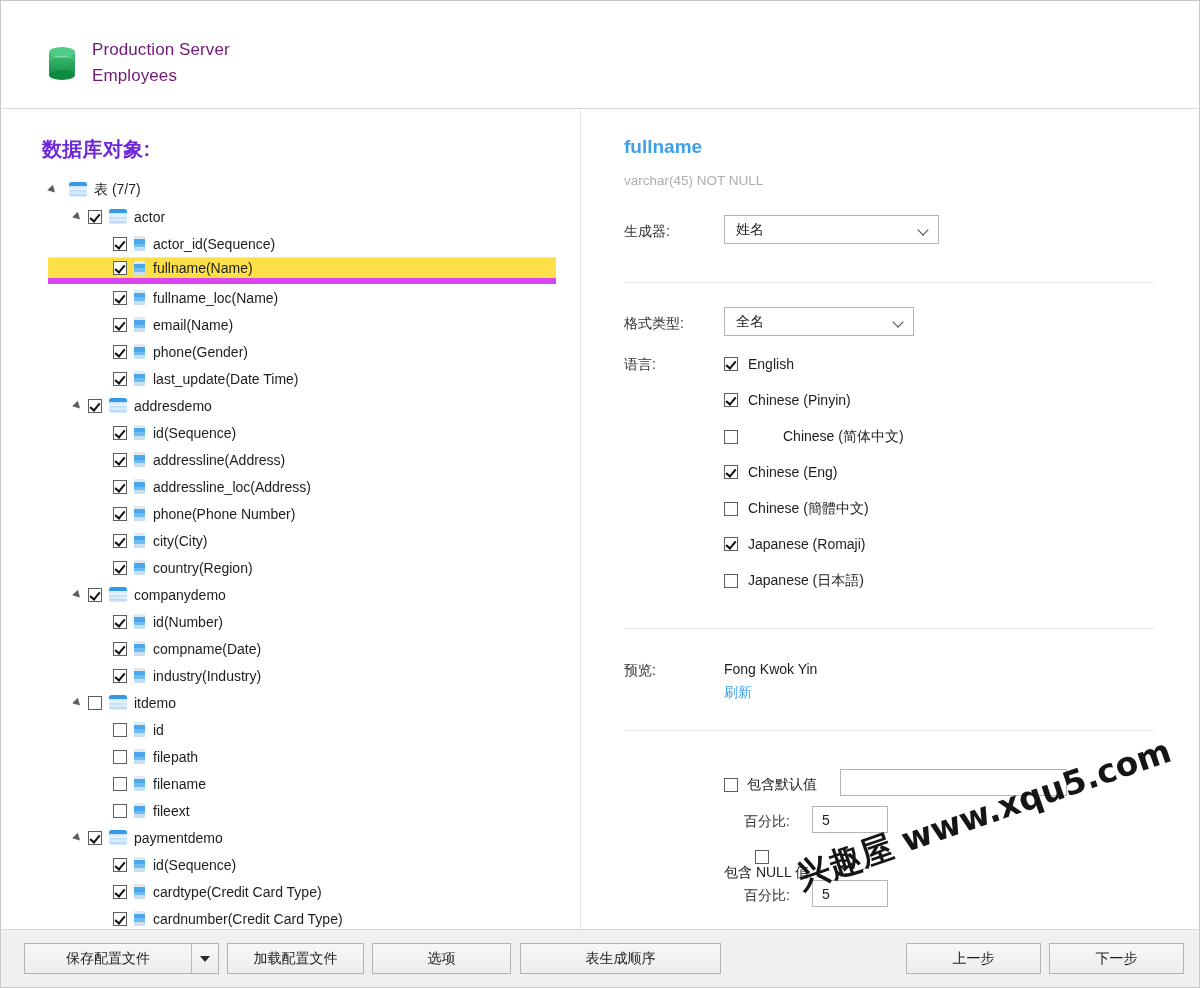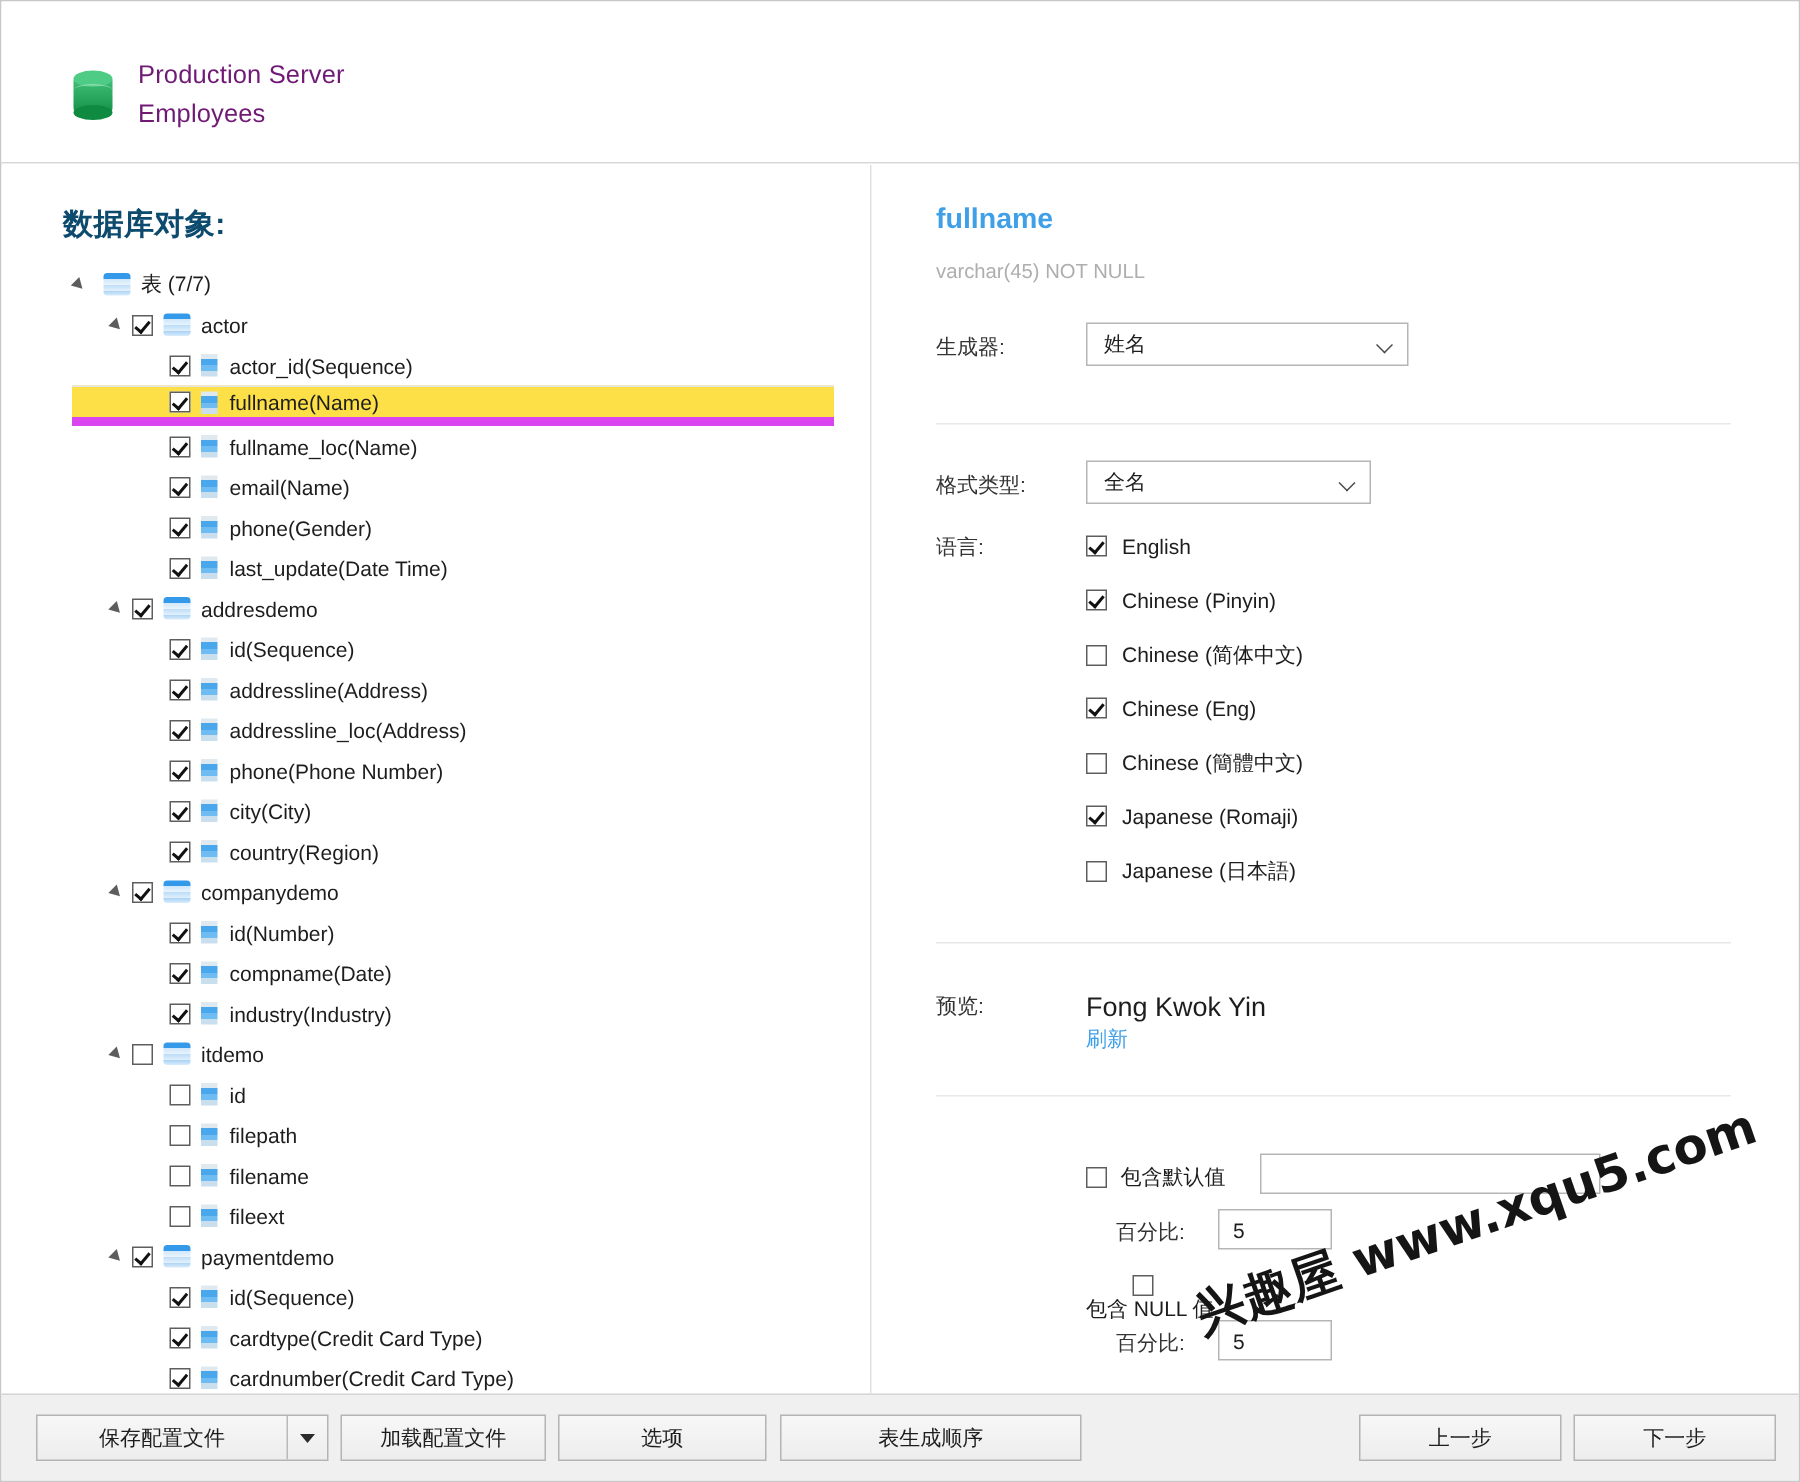--- a/index.html
+++ b/index.html
@@ -65,21 +65,21 @@
   .left-panel {
     position: absolute; left: 0; top: 109px;
     width: 580px; height: 820px;
     background: #ffffff;
     border-right: 1px solid #e2e2e2;
     overflow: hidden;
   }
   .panel-title {
     position: absolute; left: 41px; top: 26px;
     font-size: 20px; font-weight: bold;
-    color: #0c4a6e;
+    color: #6d28d9;
     letter-spacing: .3px;
   }
   .tree {
     position: absolute; left: 0; top: 66px;
     width: 580px; height: 754px;
   }
   .row {
     position: relative;
     height: 27px;
     display: flex; align-items: center;
@@ -188,21 +188,21 @@
     border-width: 0 1.6px 1.6px 0;
     transform: rotate(45deg);
   }
   .lang-row {
     position: absolute;
     display: flex; align-items: center;
     font-size: 14px; color: #1d1d1d;
   }
   .lang-row .cb { margin-right: 10px; }
   .preview-val {
-    position: absolute; font-size: 18px; color: #1d1d1d;
+    position: absolute; font-size: 14px; color: #1d1d1d;
   }
   .refresh-link {
     position: absolute; font-size: 14px; color: #3fa0e8;
   }
   .opt-row {
     position: absolute; display: flex; align-items: center;
     font-size: 14px; color: #1d1d1d;
   }
   .opt-row .cb { margin-right: 9px; }
   .txtbox {
@@ -527,21 +527,21 @@
     <div class="lab" style="left:42px; top:246px;">语言:</div>
     <div id="lang-list">
         <div class="lang-row" style="left: 142px; top: 246px;">
           <span class="cb checked"></span>
           <span>English</span>
         </div>
         <div class="lang-row" style="left: 142px; top: 282px;">
           <span class="cb checked"></span>
           <span>Chinese (Pinyin)</span>
         </div>
-        <div class="lang-row" style="left: 142px; top: 318px;">
+        <div class="lang-row" style="left: 142px; top: 318px; gap: 35px;">
           <span class="cb"></span>
           <span>Chinese (简体中文)</span>
         </div>
         <div class="lang-row" style="left: 142px; top: 354px;">
           <span class="cb checked"></span>
           <span>Chinese (Eng)</span>
         </div>
         <div class="lang-row" style="left: 142px; top: 390px;">
           <span class="cb"></span>
           <span>Chinese (簡體中文)</span>

